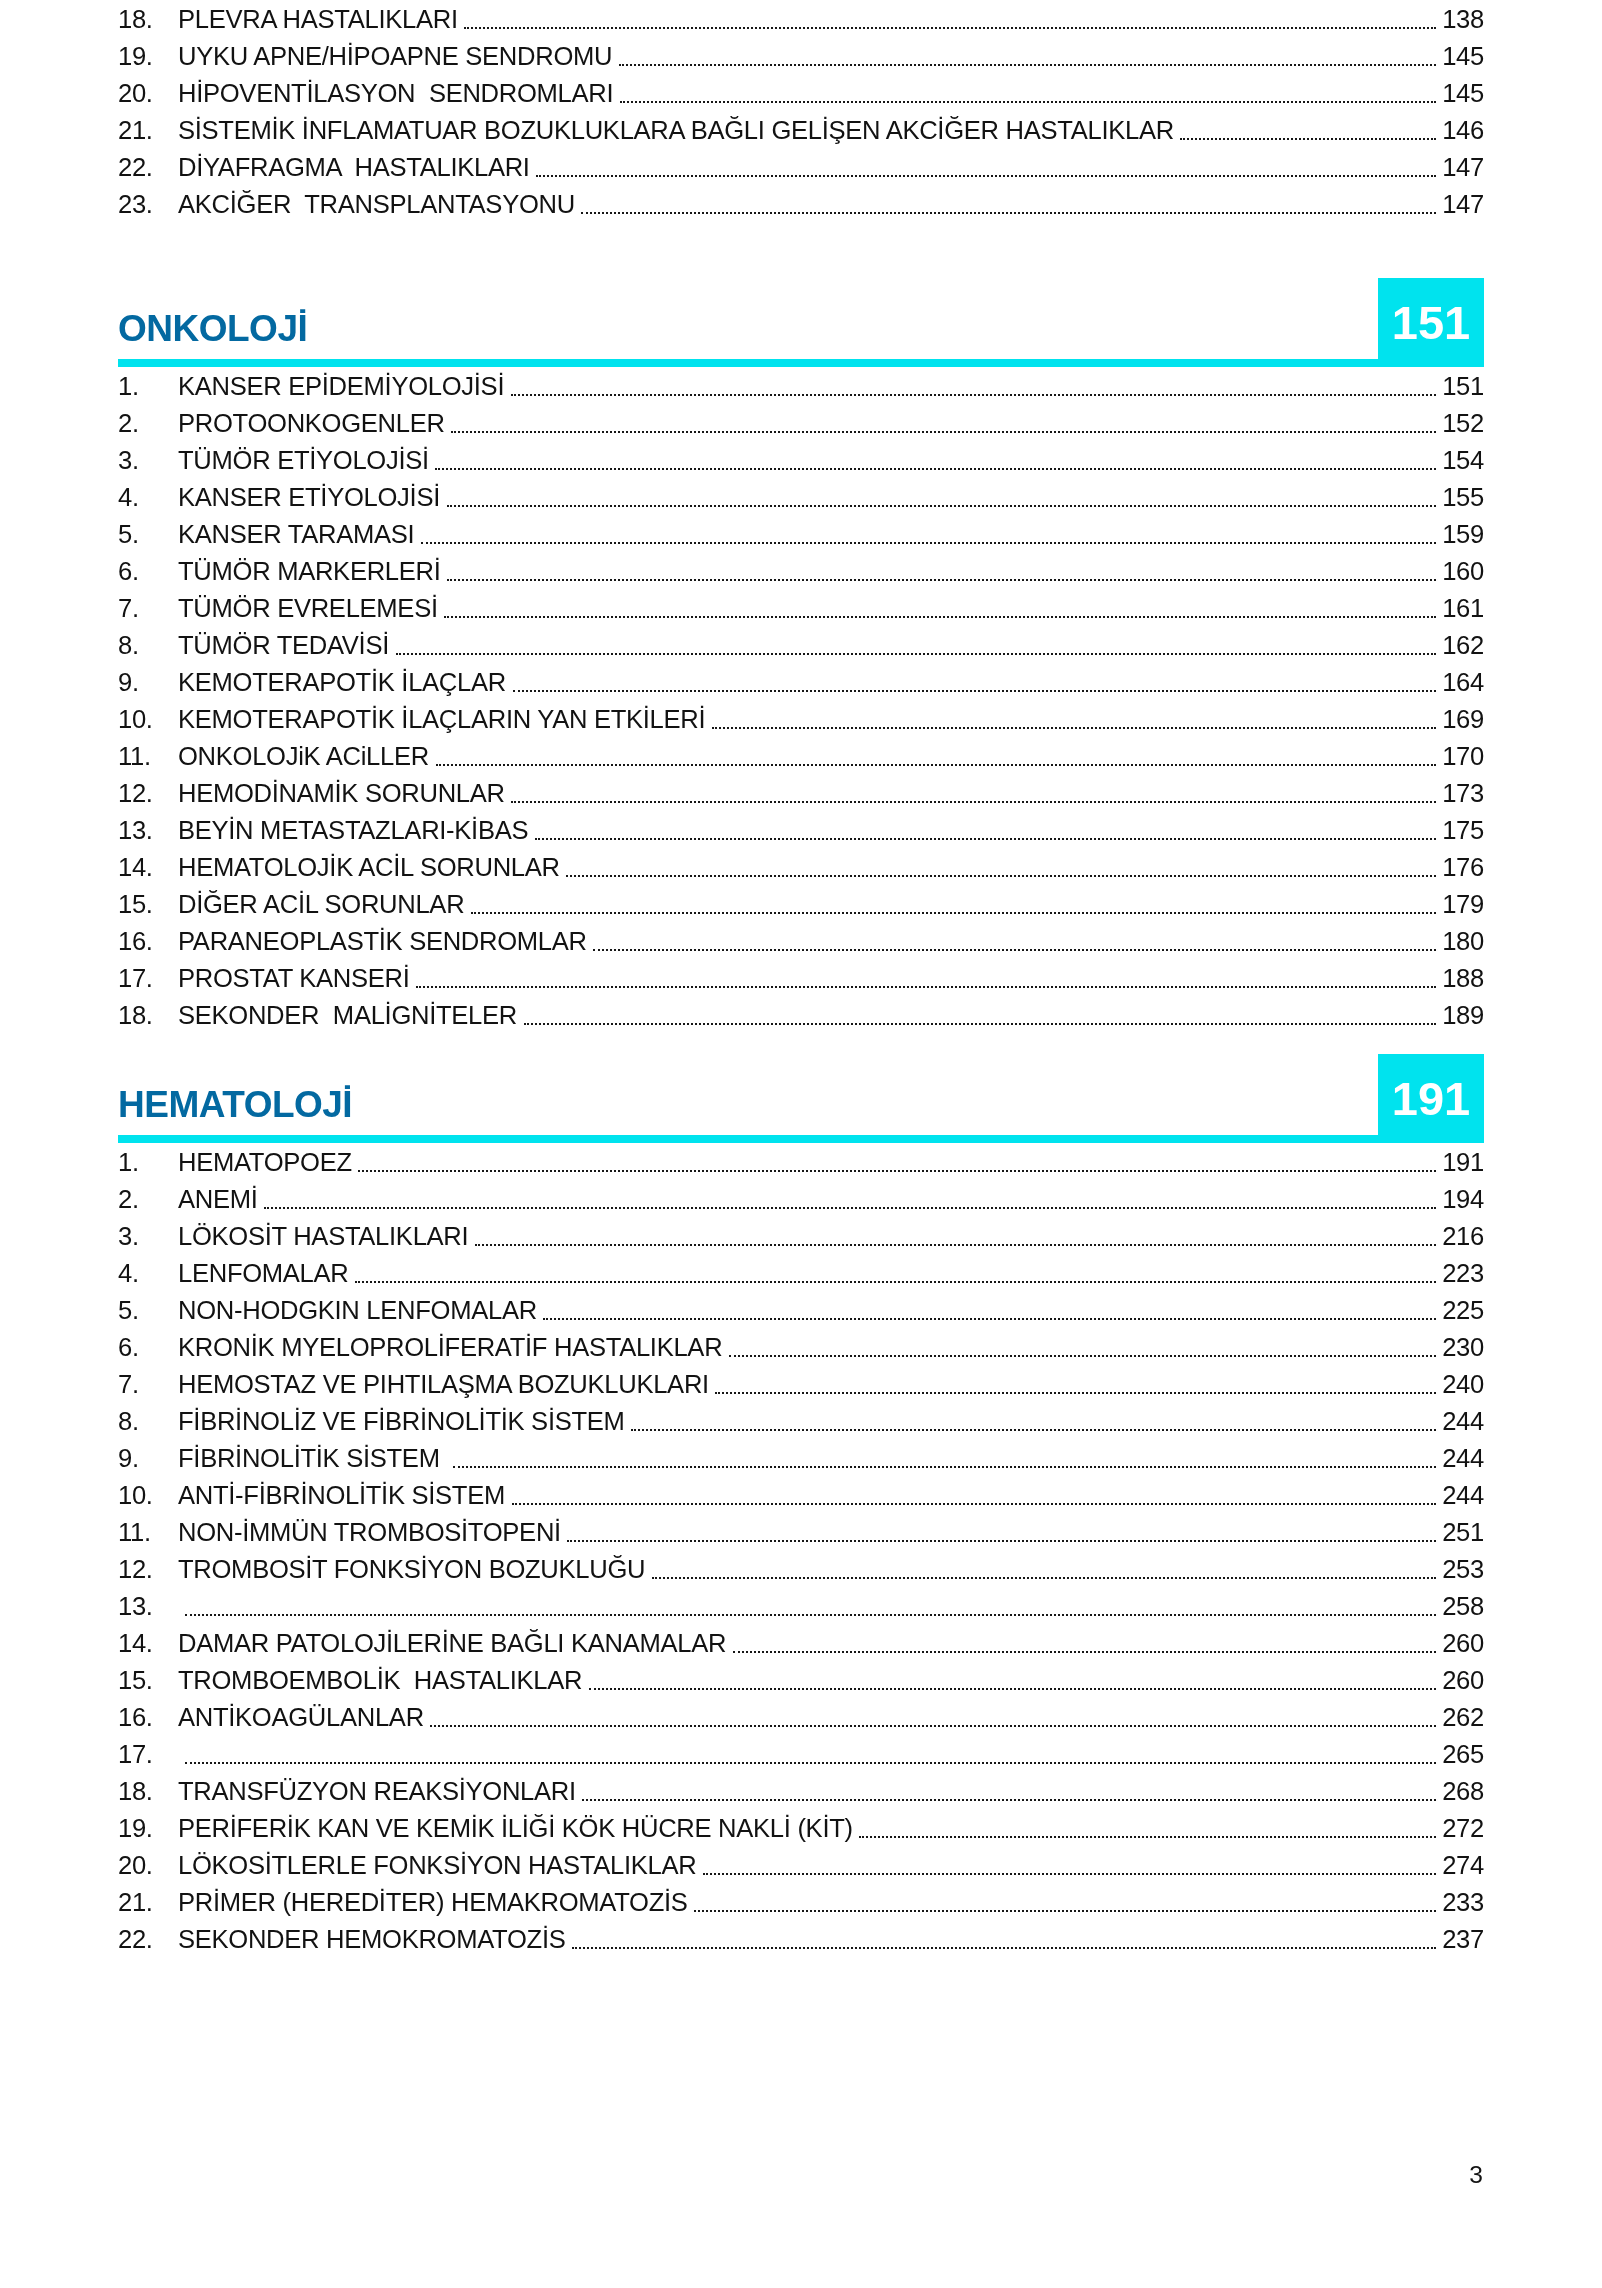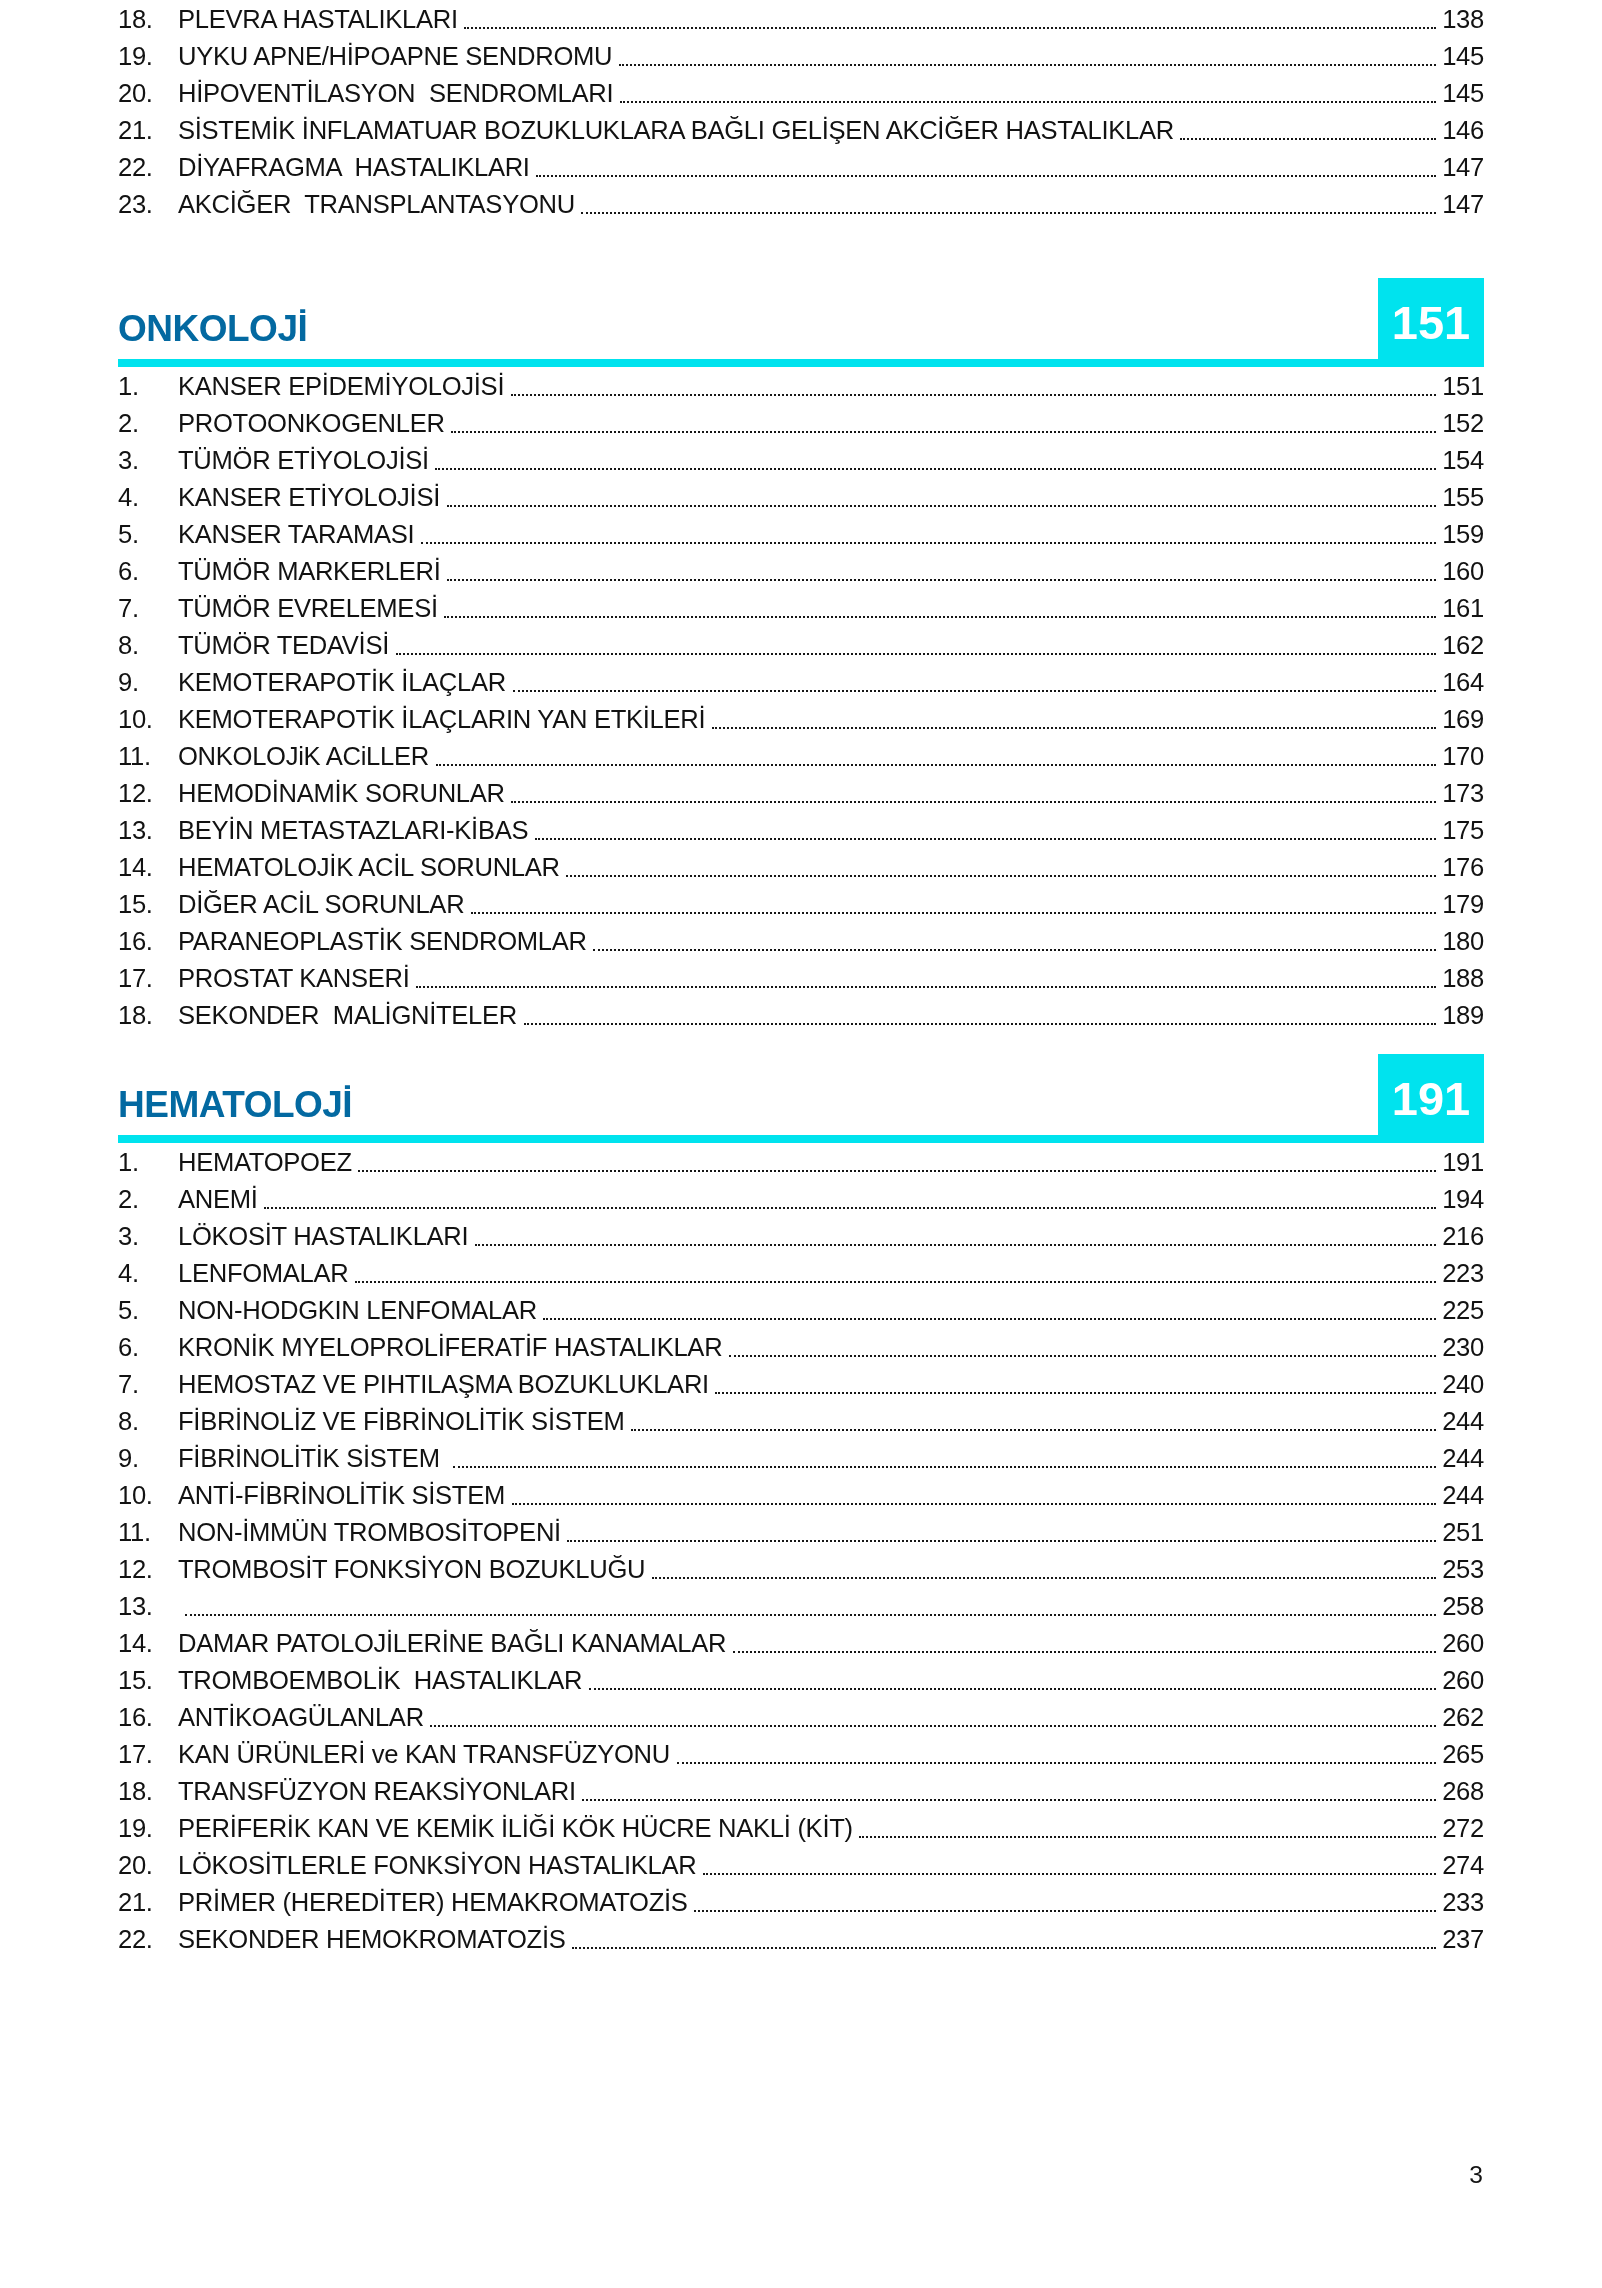--- a/index.html
+++ b/index.html
@@ -396,21 +396,20 @@
 
   <li class="toc-row">
     <span class="num">16.</span>
     <span class="title">ANTİKOAGÜLANLAR</span>
     <span class="leader"></span>
     <span class="pg">262</span>
   </li>
 
   <li class="toc-row">
     <span class="num">17.</span>
-    <span class="title">KAN ÜRÜNLERİ ve KAN TRANSFÜZYONU</span>
     <span class="leader"></span>
     <span class="pg">265</span>
   </li>
 
   <li class="toc-row">
     <span class="num">18.</span>
     <span class="title">TRANSFÜZYON REAKSİYONLARI</span>
     <span class="leader"></span>
     <span class="pg">268</span>
   </li>

